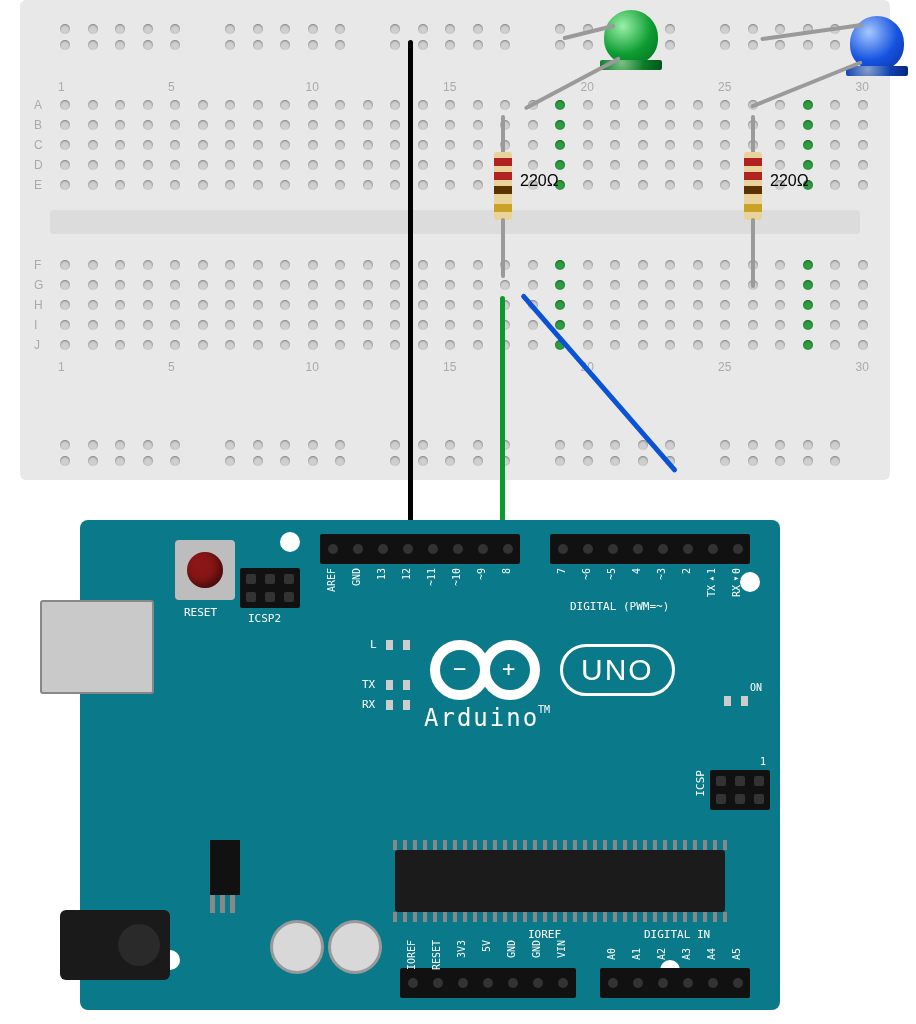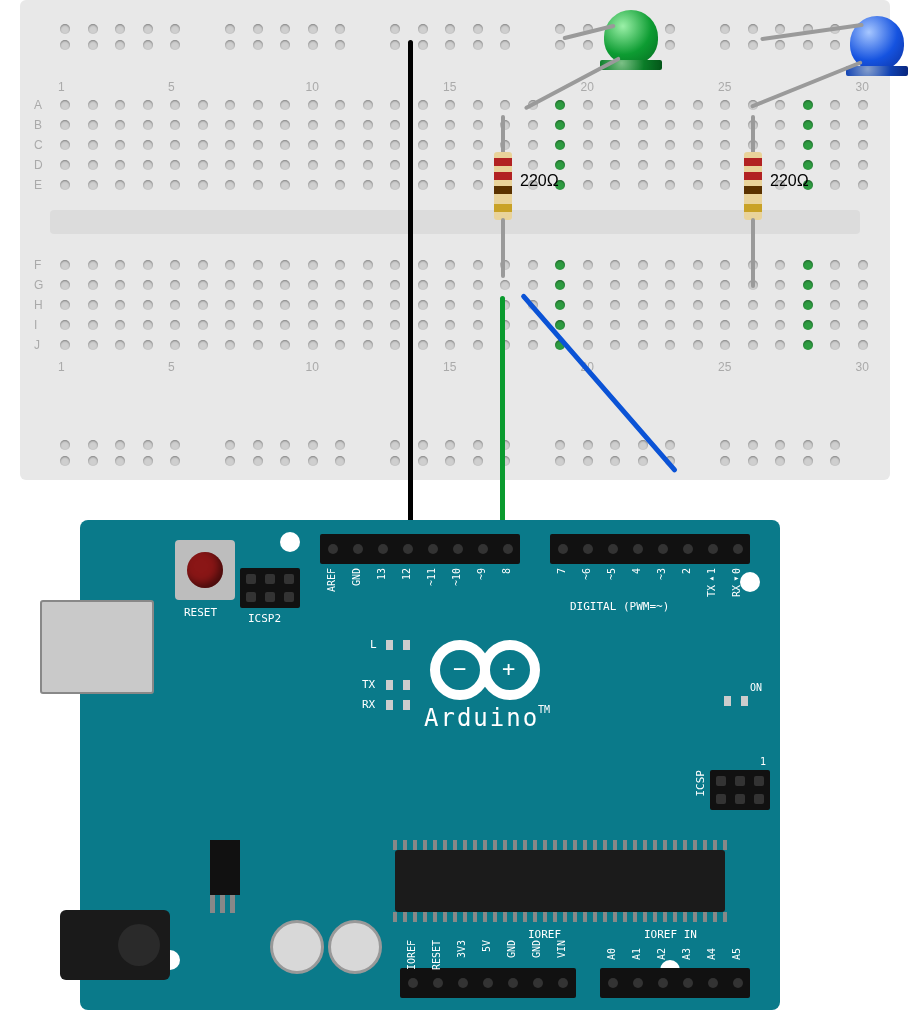--- a/index.html
+++ b/index.html
@@ -590,35 +590,36 @@
       </div>
     <div class="hdr" style="left:520px;top:448px;width:150px" id="hdr-an">
         <div class="pin" style="left: 8px;"></div>
         <div class="pin" style="left: 33px;"></div>
         <div class="pin" style="left: 58px;"></div>
         <div class="pin" style="left: 83px;"></div>
         <div class="pin" style="left: 108px;"></div>
         <div class="pin" style="left: 133px;"></div>
       </div>
     <span class="ard-text small" style="left:448px;top:408px">IOREF</span>
-    <span class="ard-text small" style="left:564px;top:408px">IOREF IN</span>
+    <span class="ard-text small" style="left:564px;top:408px">DIGITAL IN</span>
 
     <span class="ard-text small" style="left:290px;top:118px">L</span>
     <div class="led-smd" style="left:306px;top:120px"></div>
     <span class="ard-text small" style="left:282px;top:158px">TX</span>
     <div class="led-smd" style="left:306px;top:160px"></div>
     <span class="ard-text small" style="left:282px;top:178px">RX</span>
     <div class="led-smd" style="left:306px;top:180px"></div>
 
     <div class="logo-loop" style="left:350px;top:120px"></div>
     <div class="logo-loop" style="left:400px;top:120px"></div>
     <span class="ard-text" style="left:373px;top:136px;font-size:22px">−</span>
     <span class="ard-text" style="left:422px;top:136px;font-size:22px">+</span>
     <span class="ard-text" style="left:344px;top:184px;font-size:24px;letter-spacing:2px">Arduino</span>
     <span class="ard-text tiny" style="left:458px;top:184px">TM</span>
+    <div class="uno-pill" style="left:480px;top:124px"><span>UNO</span></div>
 
     <div class="vreg"></div>
     <div class="chip"></div>
     <div class="cap" style="left:190px;top:400px"></div>
     <div class="cap" style="left:248px;top:400px"></div>
   <span class="ard-text tiny vert" style="left: 246px; top: 48px;">AREF</span>
       <span class="ard-text tiny vert" style="left: 271px; top: 48px;">GND</span>
       <span class="ard-text tiny vert" style="left: 296px; top: 48px;">13</span>
       <span class="ard-text tiny vert" style="left: 321px; top: 48px;">12</span>
       <span class="ard-text tiny vert" style="left: 346px; top: 48px;">~11</span>

